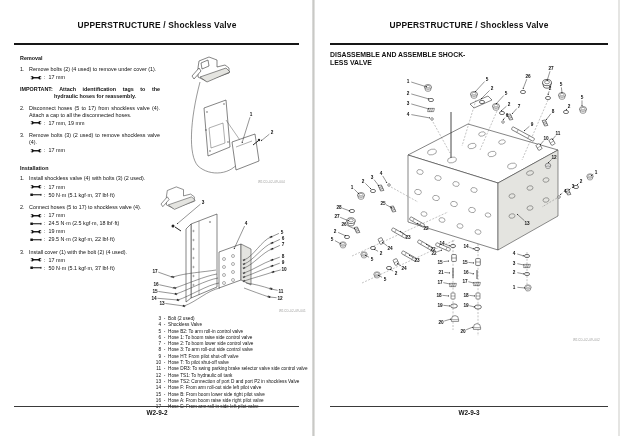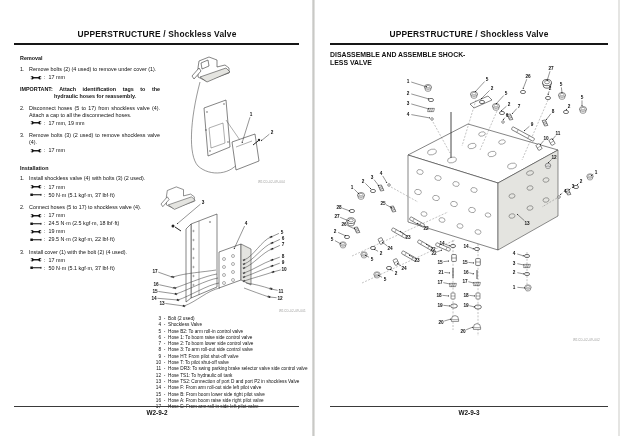--- a/index.html
+++ b/index.html
@@ -10,21 +10,21 @@
     color:#111;
   }
   .canvas { position:relative; width:620px; height:436px; background:#ffffff; }
   .page { position:absolute; top:0; height:436px; background:#fff; }
   .page-left  { left:0;   width:313px; }
   .page-right { left:315px; width:305px; }
   .seam { position:absolute; left:312px; top:0; width:3px; height:436px;
           background:linear-gradient(to right,#e2e2e0,#c9c9c6,#ececea); }
   .edge-r { position:absolute; right:0; top:0; width:2px; height:436px; background:#e5e5e3; }
 
-  .page-header { position:absolute; top:29px; text-align:center;
+  .page-header { position:absolute; top:20px; text-align:center;
                  font-weight:bold; font-size:8.4px; letter-spacing:.2px; }
   .hdr-l { left:14px;  width:286px; }
   .hdr-r { left:330px; width:278px; }
   .header-rule { position:absolute; top:43px; height:0; border-top:2.4px solid #161616; }
   .rule-l { left:14px;  width:285px; }
   .rule-r { left:330px; width:278px; }
 
   .col-text { position:absolute; left:20px; top:55px; width:140px;
               font-size:5.4px; line-height:1.26; }
   .section-title { font-weight:bold; margin:0 0 4px 0; }

